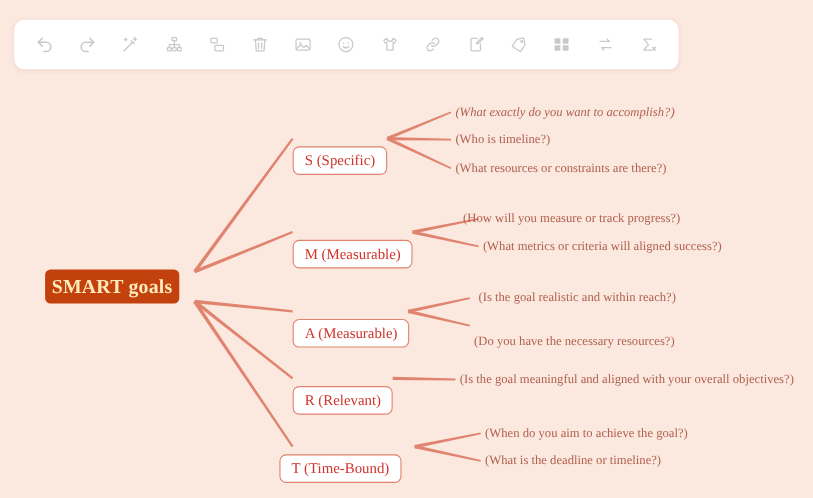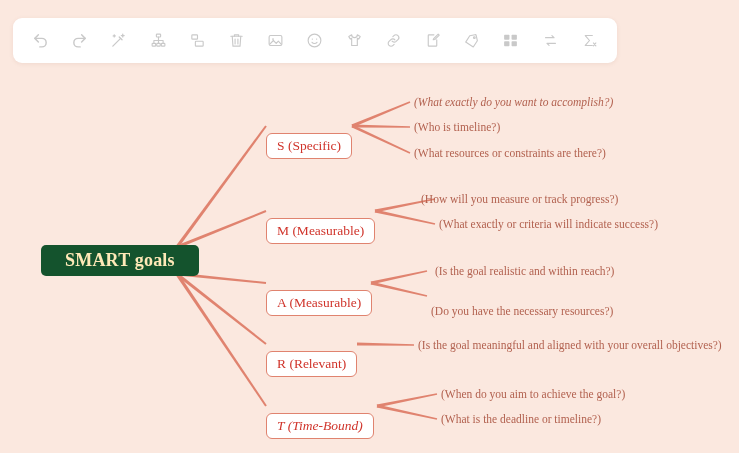--- a/index.html
+++ b/index.html
@@ -63,22 +63,22 @@
   
   .node {
     position: absolute;
     box-sizing: border-box;
     white-space: nowrap;
   }
   #root-node {
     left: 41px;
     top: 245px;
     height: 31px;
-    padding: 0 24px;
-    background: #14532d;
+    padding: 0 6px;
+    background: #c2410c;
     border-radius: 5px;
     color: #ffe9b8;
     font-size: 18px;
     font-weight: bold;
     display: flex;
     align-items: center;
     justify-content: center;
     letter-spacing: 0.2px;
   }
   .branch {
@@ -259,38 +259,38 @@
       <div class="node leaf" style="left: 414px; top: 146px;">
         <span>(What resources or constraints are there?)</span>
       </div>
       <div class="node branch" style="left: 266px; top: 198px;">
         <span>M (Measurable)</span>
       </div>
       <div class="node leaf" style="left: 421px; top: 192px;">
         <span>(How will you measure or track progress?)</span>
       </div>
       <div class="node leaf" style="left: 439px; top: 217px;">
-        <span>(What exactly or criteria will indicate success?)</span>
+        <span>(What metrics or criteria will aligned success?)</span>
       </div>
       <div class="node branch" style="left: 266px; top: 270px;">
         <span>A (Measurable)</span>
       </div>
       <div class="node leaf" style="left: 435px; top: 264px; align-items: flex-end;">
         <span>(Is the goal realistic and within reach?)</span>
       </div>
       <div class="node leaf" style="left: 431px; top: 304px;">
         <span>(Do you have the necessary resources?)</span>
       </div>
       <div class="node branch" style="left: 266px; top: 331px;">
         <span>R (Relevant)</span>
       </div>
       <div class="node leaf" style="left: 418px; top: 338px;">
         <span>(Is the goal meaningful and aligned with your overall objectives?)</span>
       </div>
-      <div class="node branch" style="left: 266px; top: 393px; font-style: italic;">
+      <div class="node branch" style="left: 254px; top: 393px;">
         <span>T (Time-Bound)</span>
       </div>
       <div class="node leaf" style="left: 441px; top: 387px;">
         <span>(When do you aim to achieve the goal?)</span>
       </div>
       <div class="node leaf" style="left: 441px; top: 412px;">
         <span>(What is the deadline or timeline?)</span>
       </div>
     </div>
 </div>

